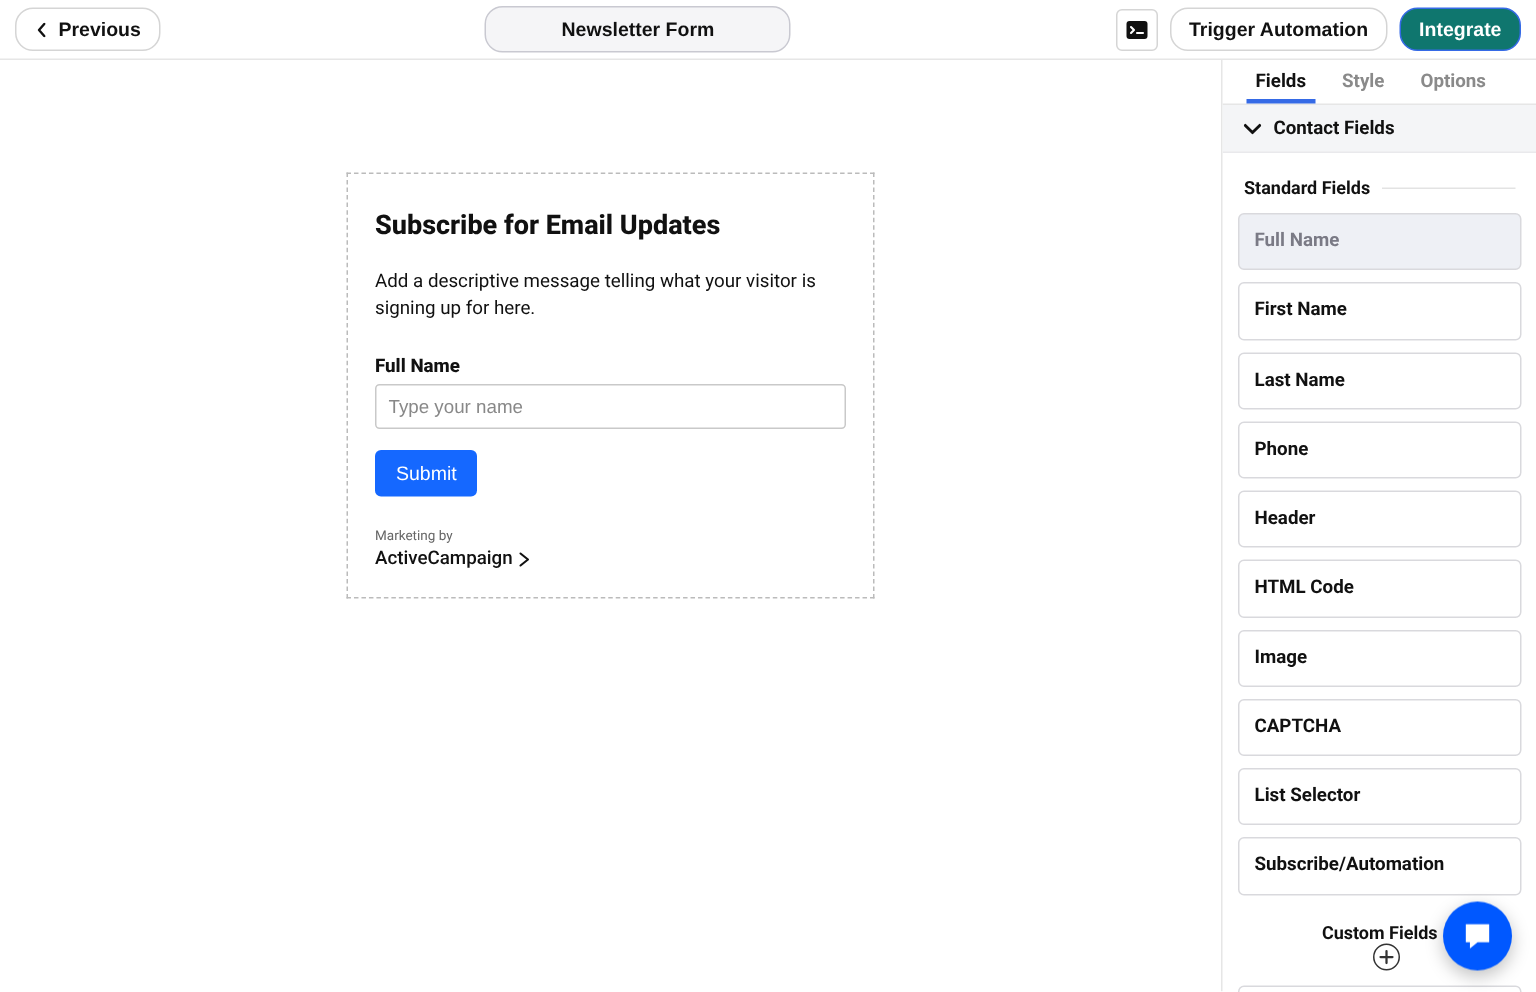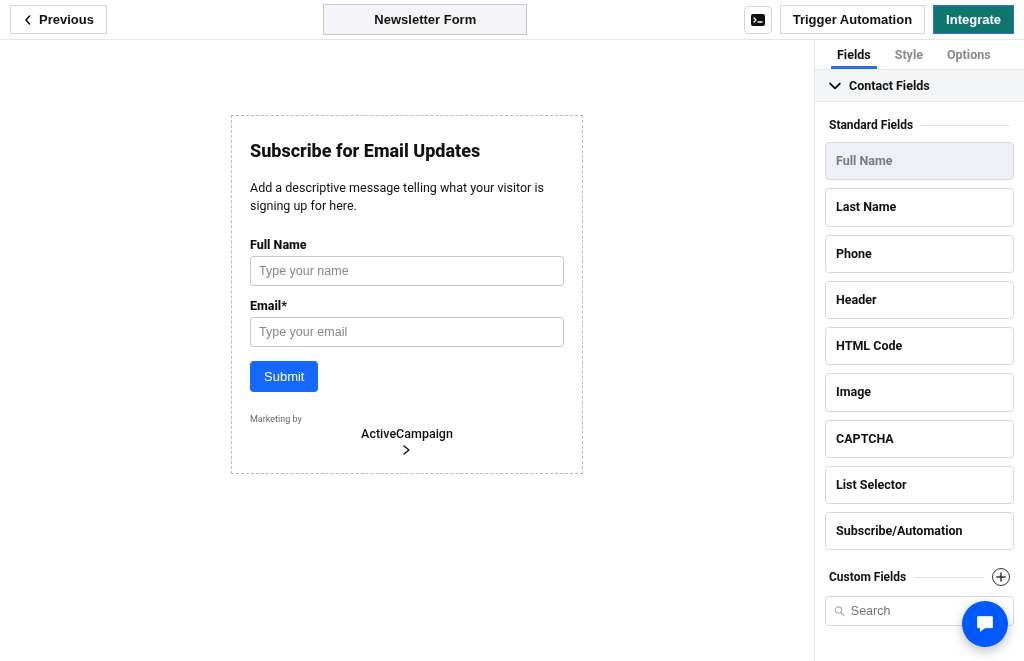--- a/index.html
+++ b/index.html
@@ -20,21 +20,21 @@
   align-items: center;
   justify-content: space-between;
   padding: 6px 10px;
   border-bottom: 1px solid #e6e6e6;
   height: 40px;
 }
 .topbar-left, .topbar-right { display: flex; align-items: center; gap: 8px; }
 .btn {
   border: 1px solid #d5d5d5;
   background: #fff;
-  border-radius: 0;
+  border-radius: 12px;
   padding: 6px 12px;
   font-size: 13px;
   font-weight: 600;
   cursor: pointer;
   display: inline-flex;
   align-items: center;
   gap: 6px;
   color: #111;
 }
 .btn-prev svg { width: 10px; height: 10px; }
@@ -83,21 +83,21 @@
   color: #fff;
   border: none;
   border-radius: 4px;
   padding: 8px 14px;
   font-size: 13px;
   font-weight: 400;
   cursor: pointer;
   margin-top: 2px;
 }
 .marketing-by { margin-top: 22px; font-size: 9px; color: #666; }
-.ac-logo { font-size: 12.5px; font-weight: 500; margin-top: 2px; display:flex;align-items:center;gap:4px;flex-direction:column;}
+.ac-logo { font-size: 12.5px; font-weight: 500; margin-top: 2px; display:flex;align-items:center;gap:4px;}
 
 
 .sidebar {
   width: 210px;
   border-left: 1px solid #e6e6e6;
   display: flex;
   flex-direction: column;
   overflow: hidden;
 }
 .tabs {
@@ -201,24 +201,20 @@
 <div class="main">
 
   <div class="canvas">
     <div class="form-card">
       <h1>Subscribe for Email Updates</h1>
       <p class="desc">Add a descriptive message telling what your visitor is signing up for here.</p>
       <div class="form-field">
         <label>Full Name</label>
         <input type="text" placeholder="Type your name" style="">
       </div>
-      <div class="form-field">
-        <label>Email*</label>
-        <input type="text" placeholder="Type your email" style="">
-      </div>
       <button class="submit-btn">
         <span>Submit</span>
       </button>
       <div class="marketing-by">Marketing by</div>
       <div class="ac-logo">
         <span>ActiveCampaign</span>
         <svg width="8" height="10" viewBox="0 0 8 10">
             <path d="M1 1l5 4-5 4" fill="none" stroke="#111" stroke-width="1.4" stroke-linecap="round" stroke-linejoin="round"></path>
           </svg>
       </div>
@@ -236,30 +232,31 @@
           <path d="M1 3l4 4 4-4" fill="none" stroke="#111" stroke-width="1.6" stroke-linecap="round" stroke-linejoin="round"></path>
         </svg>
       <span>Contact Fields</span>
     </div>
     <div class="sidebar-body">
       <div class="group-label">
         <span>Standard Fields</span>
         <span class="line"></span>
       </div>
       <div class="field-item selected">Full Name</div>
+      <div class="field-item">First Name</div>
       <div class="field-item">Last Name</div>
       <div class="field-item">Phone</div>
       <div class="field-item">Header</div>
       <div class="field-item">HTML Code</div>
       <div class="field-item">Image</div>
       <div class="field-item">CAPTCHA</div>
       <div class="field-item">List Selector</div>
       <div class="field-item">Subscribe/Automation</div>
 
-      <div class="group-label" style="margin-top:18px;">
+      <div class="group-label" style="margin-top:18px;flex-direction:column;">
         <span>Custom Fields</span>
         <span class="line"></span>
         <span class="add-circle">
           <svg width="10" height="10" viewBox="0 0 10 10">
               <path d="M5 1v8M1 5h8" stroke="#333" stroke-width="1.5" stroke-linecap="round"></path>
             </svg>
         </span>
       </div>
       <div class="search-box">
         <svg viewBox="0 0 12 12">

